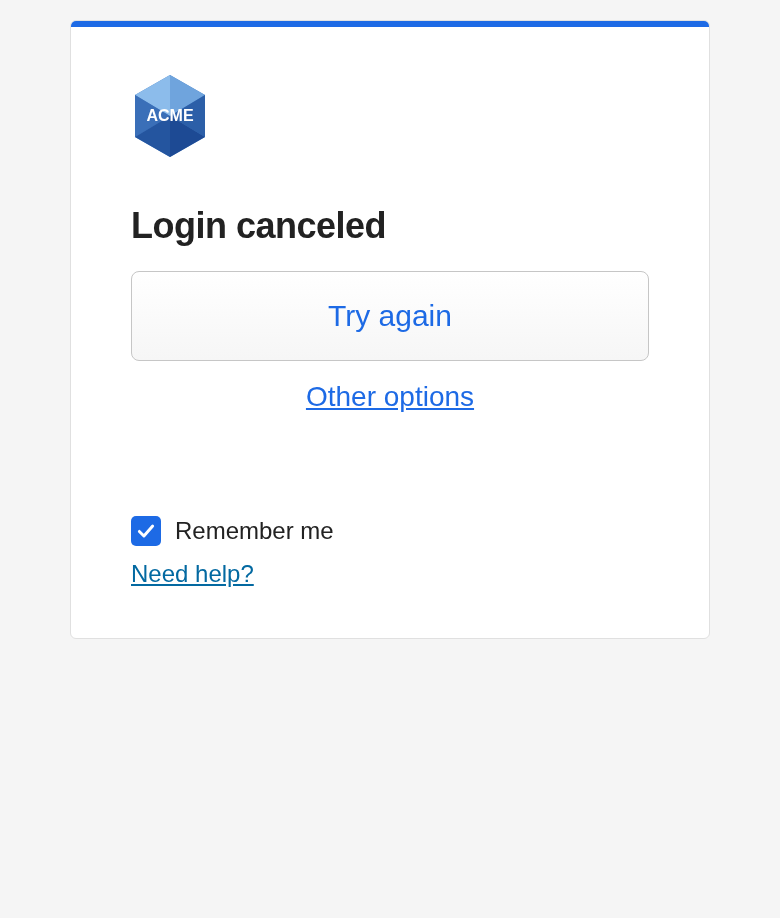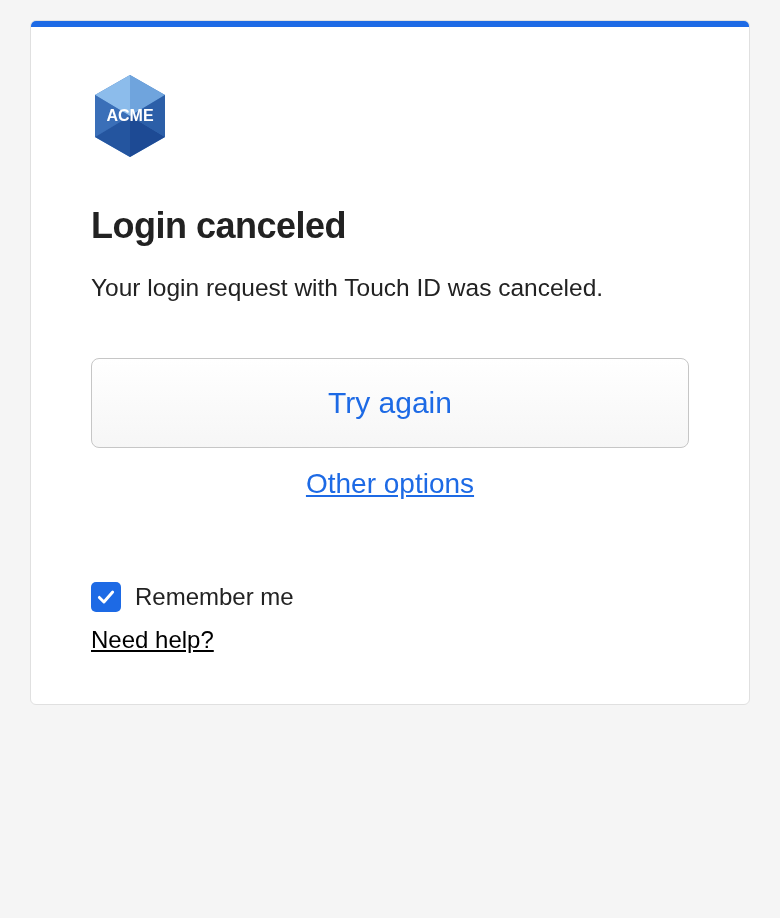--- a/index.html
+++ b/index.html
@@ -5,21 +5,21 @@
     * { box-sizing: border-box; margin: 0; padding: 0; }
     body {
       font-family: -apple-system, BlinkMacSystemFont, 'Segoe UI', Helvetica, Arial, sans-serif;
       background: #f5f5f5;
       padding: 20px;
       display: flex;
       justify-content: center;
       align-items: flex-start;
     }
     .login-card {
-      width: 720px;
+      width: 640px;
       background: #ffffff;
       border: 1px solid #e0e0e0;
       border-radius: 6px;
       overflow: hidden;
       position: relative;
     }
     .top-bar {
       height: 6px;
       background: #1d6ae5;
       width: 100%;
@@ -55,21 +55,21 @@
       border-radius: 8px;
       background: linear-gradient(to bottom, #ffffff, #f6f6f6);
       color: #1d6ae5;
       font-size: 30px;
       font-weight: 400;
       cursor: pointer;
       margin-bottom: 20px;
     }
     .secondary-link-row {
       text-align: center;
-      margin-bottom: 82px;
+      margin-bottom: 103px;
     }
     .secondary-link {
       color: #1d6ae5;
       font-size: 28px;
       text-decoration: underline;
       cursor: pointer;
     }
     .remember-row {
       display: flex;
       align-items: center;
@@ -87,21 +87,21 @@
       cursor: pointer;
       flex-shrink: 0;
     }
     .checkbox svg { width: 20px; height: 20px; }
     .remember-label {
       font-size: 24px;
       color: #222;
     }
     .help-link {
       font-size: 24px;
-      color: #000000;
+      color: #0369a1;
       text-decoration: underline;
       cursor: pointer;
       display: inline-block;
     }
   </style>
 </head>
 <body>
 
 <div class="login-card">
   <div class="top-bar"></div>
@@ -117,21 +117,20 @@
           <polygon points="74,24 74,66 39,45" fill="#2c5fa8"></polygon>
           <polygon points="39,86 4,66 39,45" fill="#24559f"></polygon>
           <polygon points="39,86 74,66 39,45" fill="#1d4a94"></polygon>
           <text x="39" y="50" font-family="Arial, sans-serif" font-size="16" font-weight="700" fill="#ffffff" text-anchor="middle">ACME</text>
         </svg>
       </div>
     </div>
 
     <h1 class="heading">Login canceled</h1>
 
-    <p class="subtext">Your login request with Touch ID was canceled.</p>
 
     <button class="primary-btn">Try again</button>
 
     <div class="secondary-link-row">
       <a class="secondary-link">Other options</a>
     </div>
 
     <div class="remember-row">
       <div class="checkbox">
         <svg viewBox="0 0 24 24">

